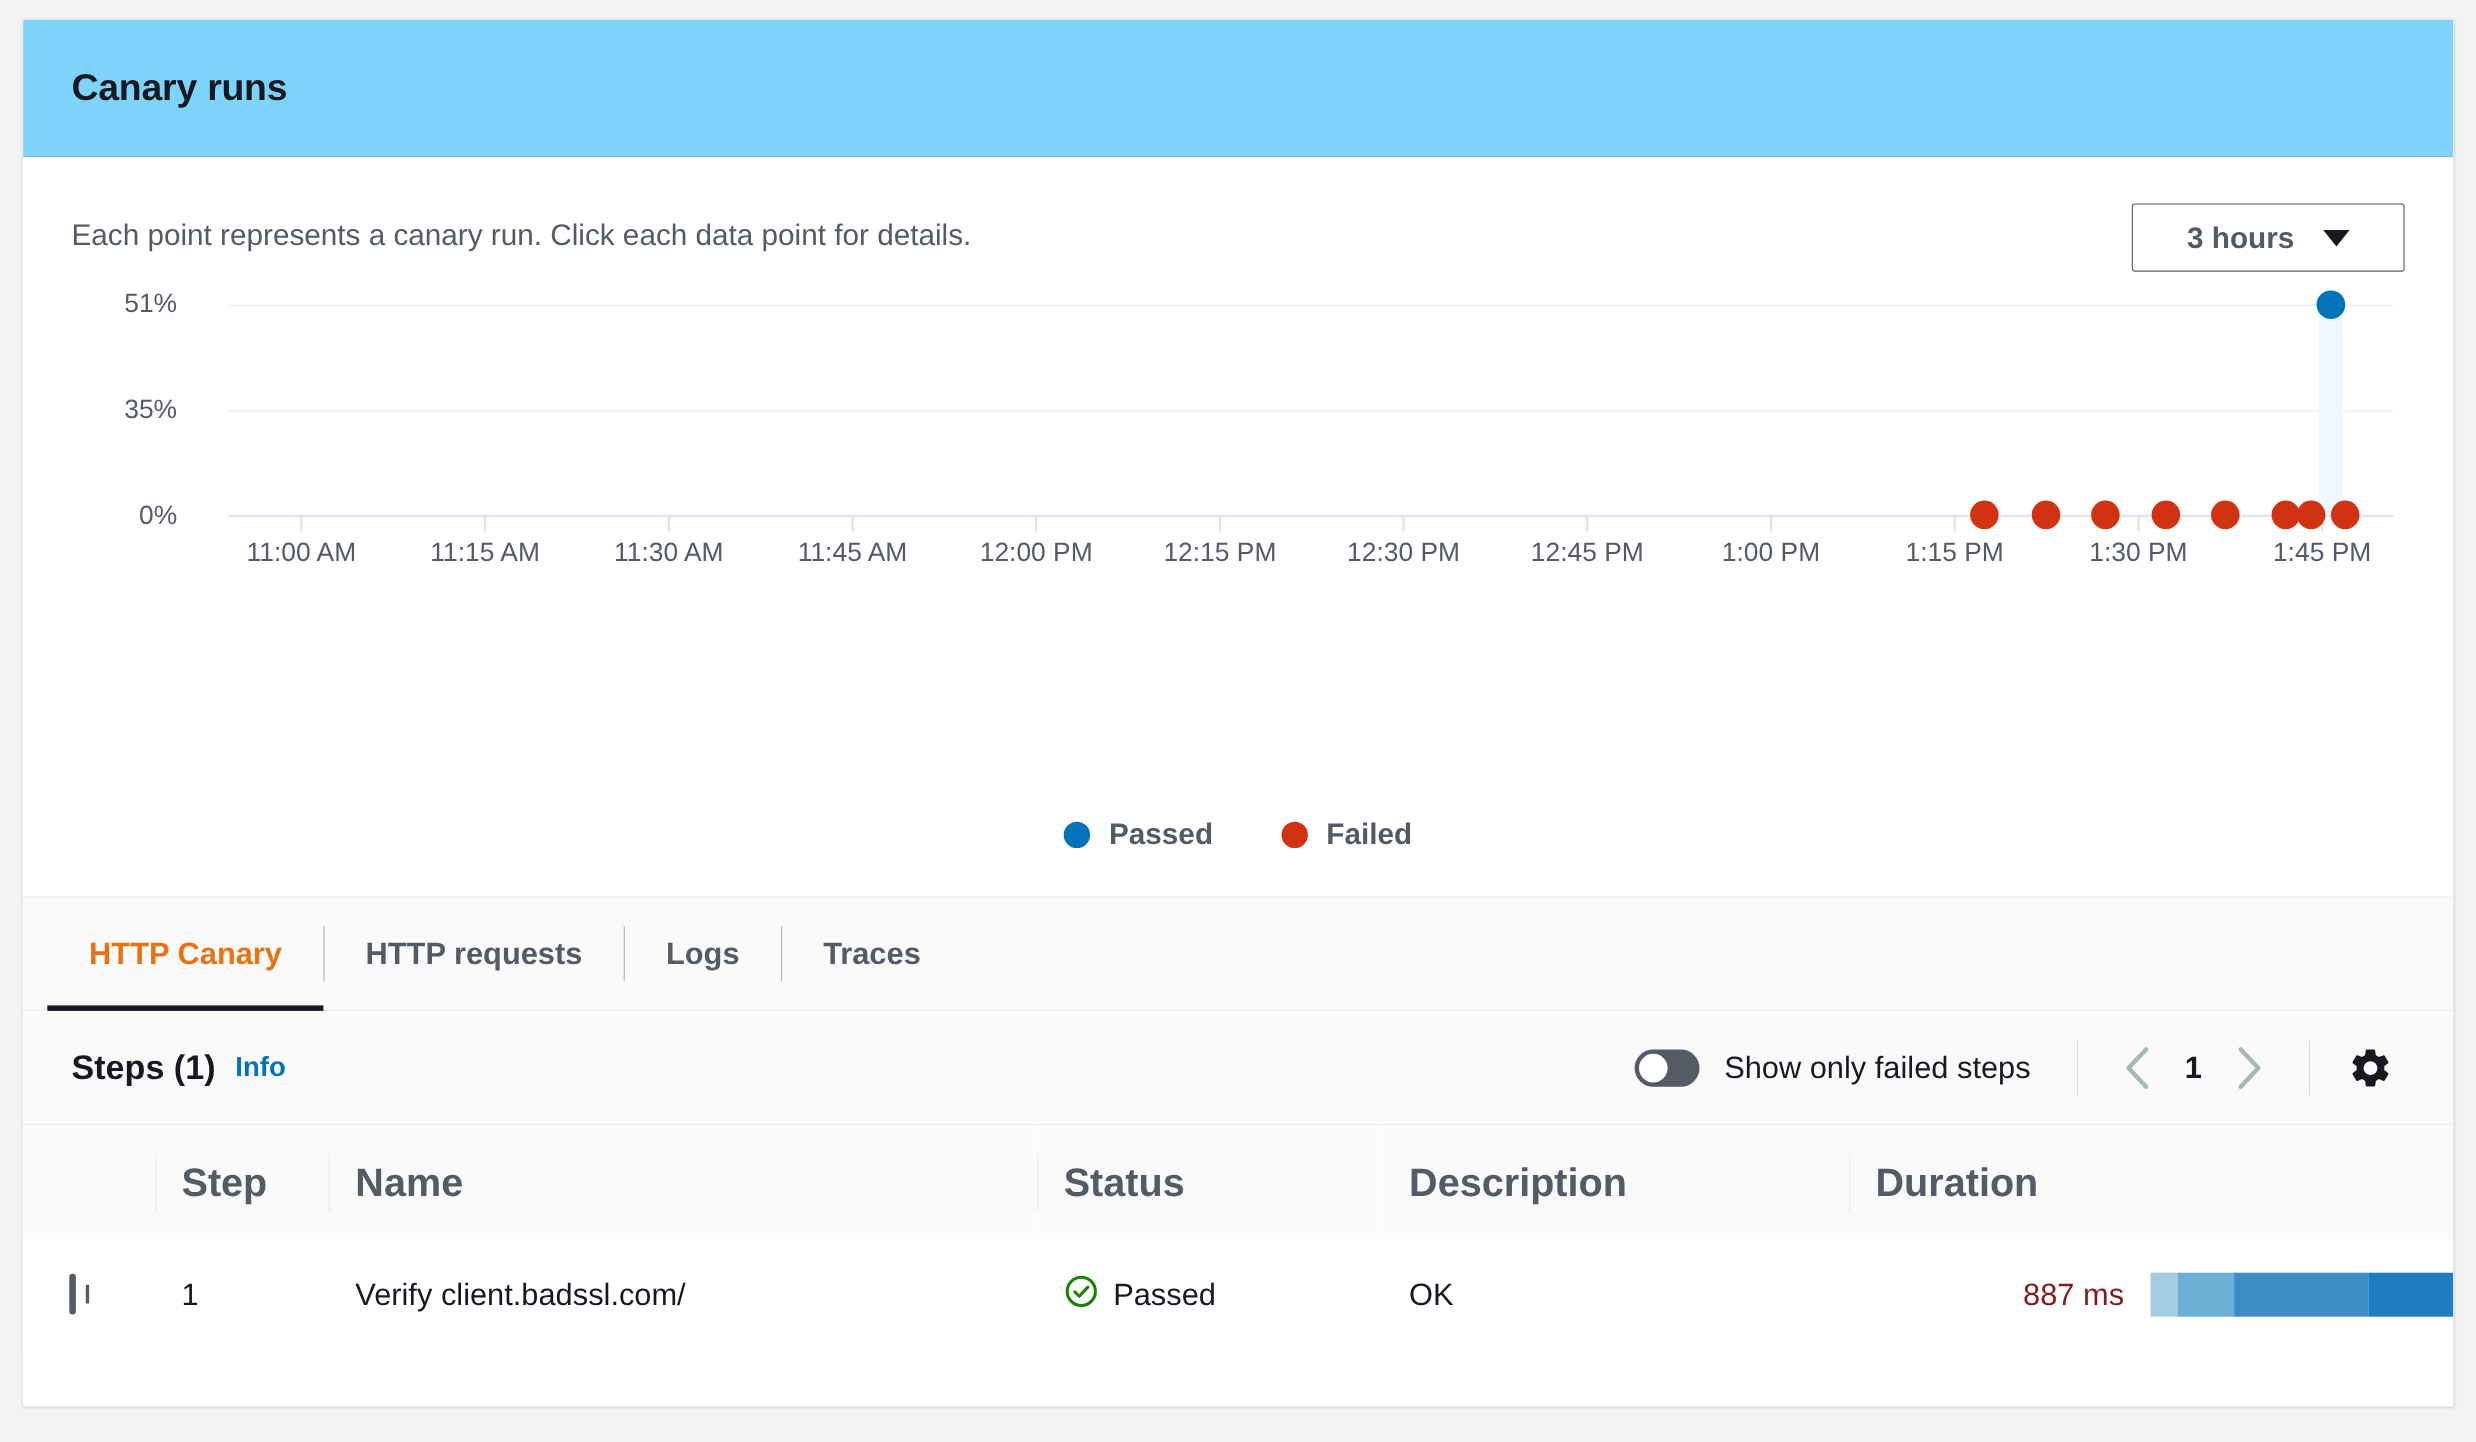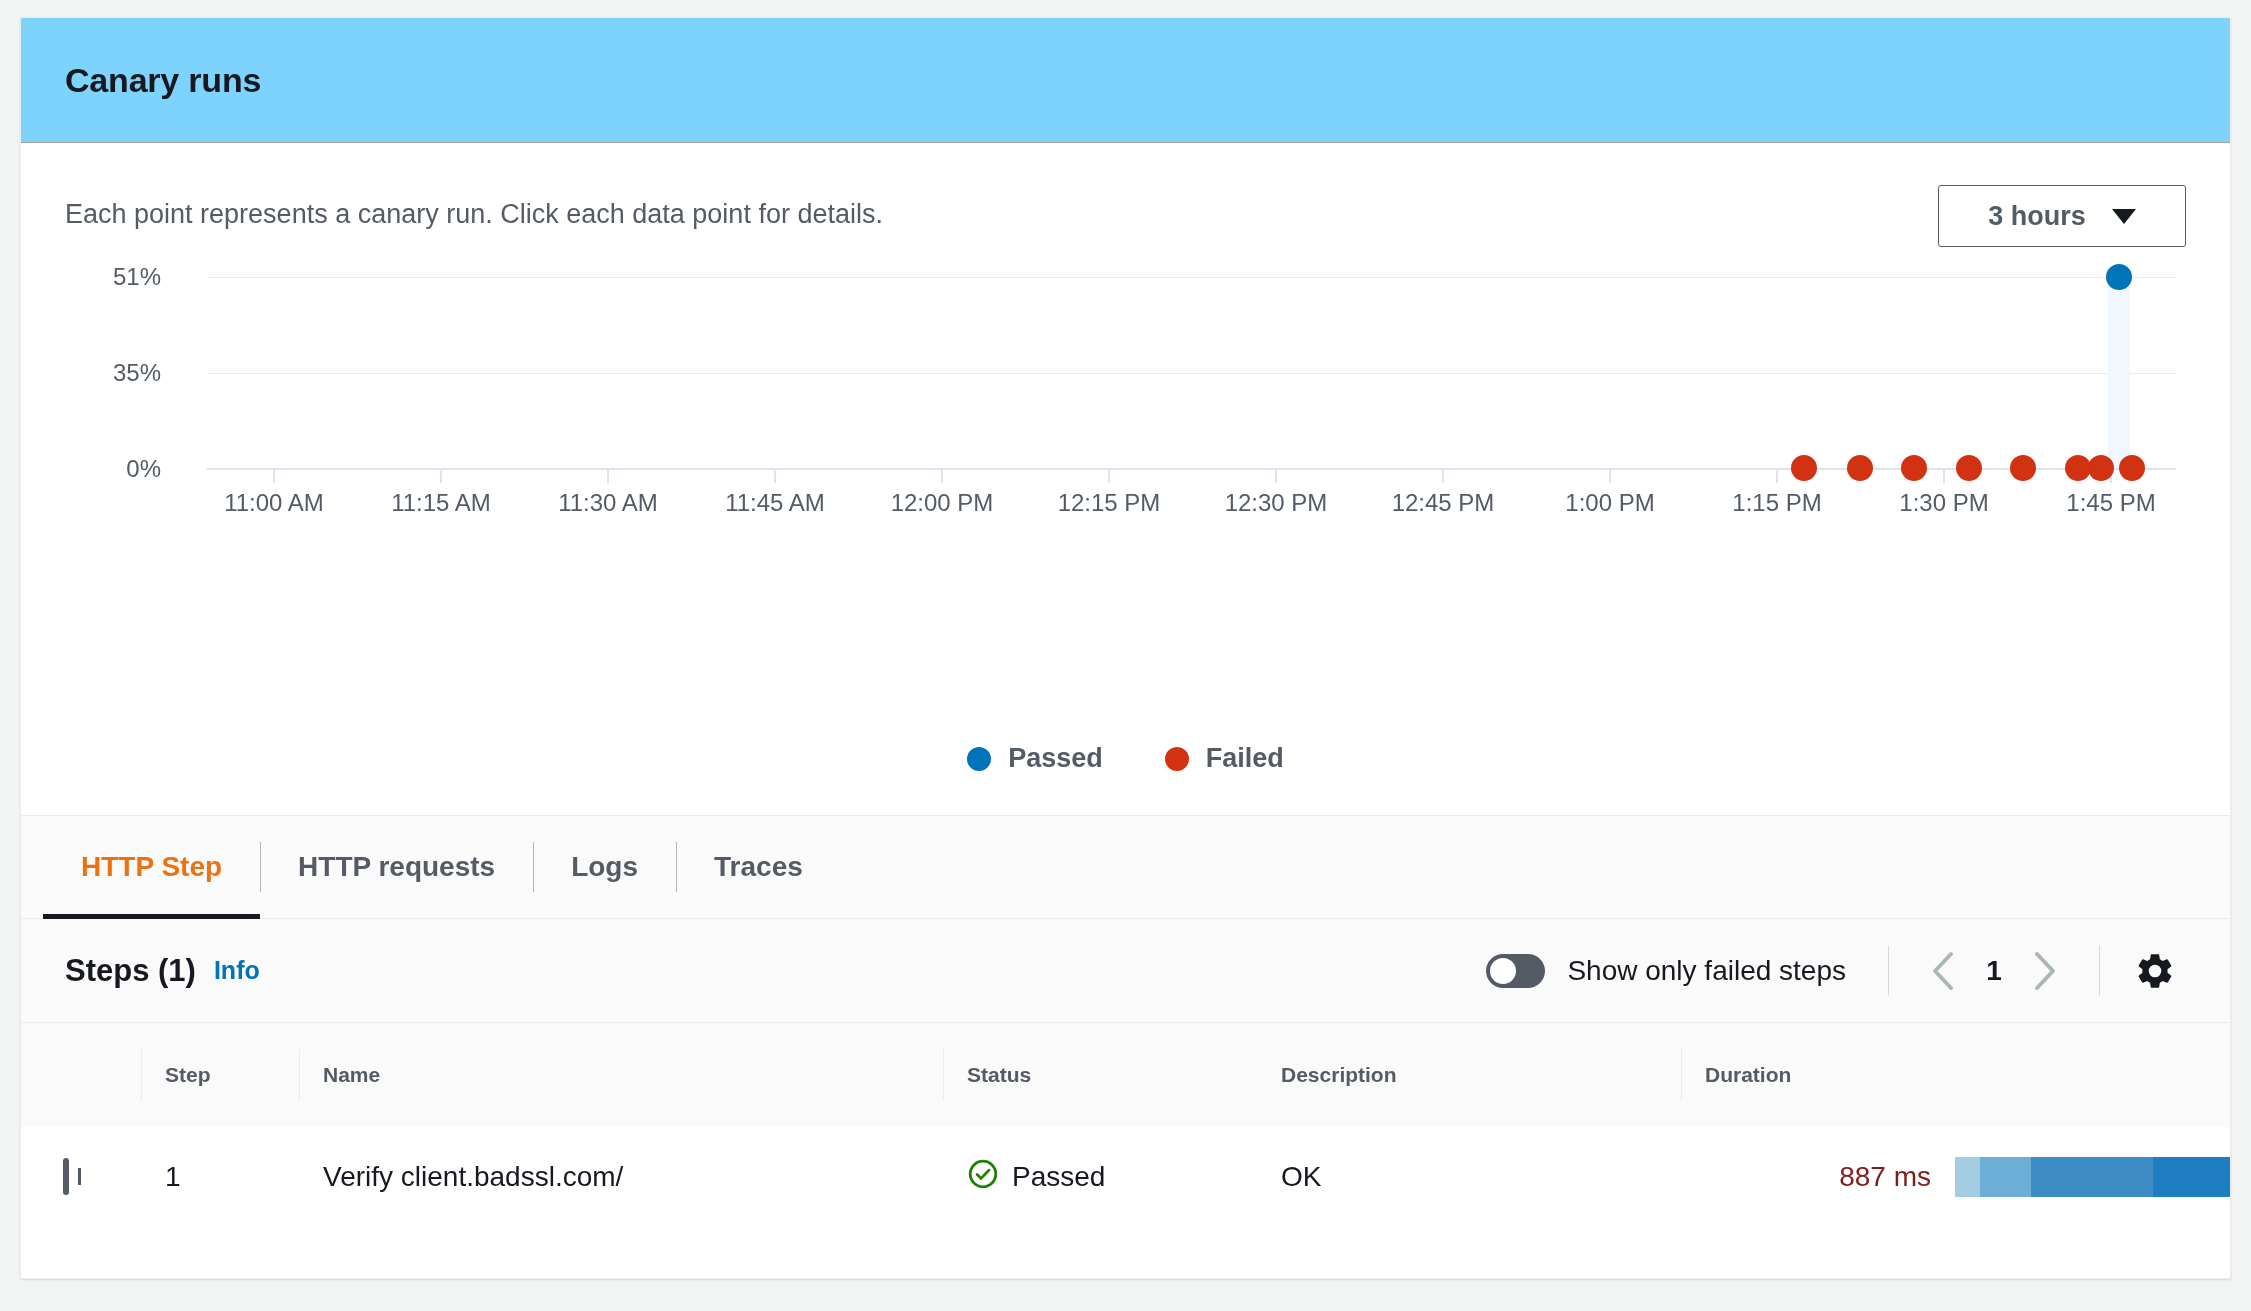--- a/index.html
+++ b/index.html
@@ -322,21 +322,21 @@
     align-items: center;
     justify-content: center;
     margin-left: 22px;
     cursor: pointer;
   }
 
   
   .tbl { width: 100%; border-collapse: collapse; table-layout: fixed; }
   .tbl thead tr { background: #fafafa; height: 104px; }
   .tbl th {
-    font-size: 21px;
+    font-size: 36px;
     font-weight: bold;
     color: #545b64;
     text-align: left;
     padding: 0 0 0 24px;
     position: relative;
     vertical-align: middle;
   }
   .tbl th.sep::before {
     content: "";
     position: absolute;
@@ -479,21 +479,21 @@
         <span class="legend-label">Passed</span>
       </div>
       <div class="legend-item">
         <span class="legend-swatch" style="background:#d13212;"></span>
         <span class="legend-label">Failed</span>
       </div>
     </div>
   </div>
 
   <div class="tabs-bar">
-    <div class="tab active">HTTP Step</div>
+    <div class="tab active">HTTP Canary</div>
     <div class="tab">HTTP requests</div>
     <div class="tab">Logs</div>
     <div class="tab">Traces</div>
   </div>
 
   <div class="steps-toolbar">
     <span class="steps-title">Steps (1)</span>
     <span class="info-link">Info</span>
 
     <div class="toolbar-right">

